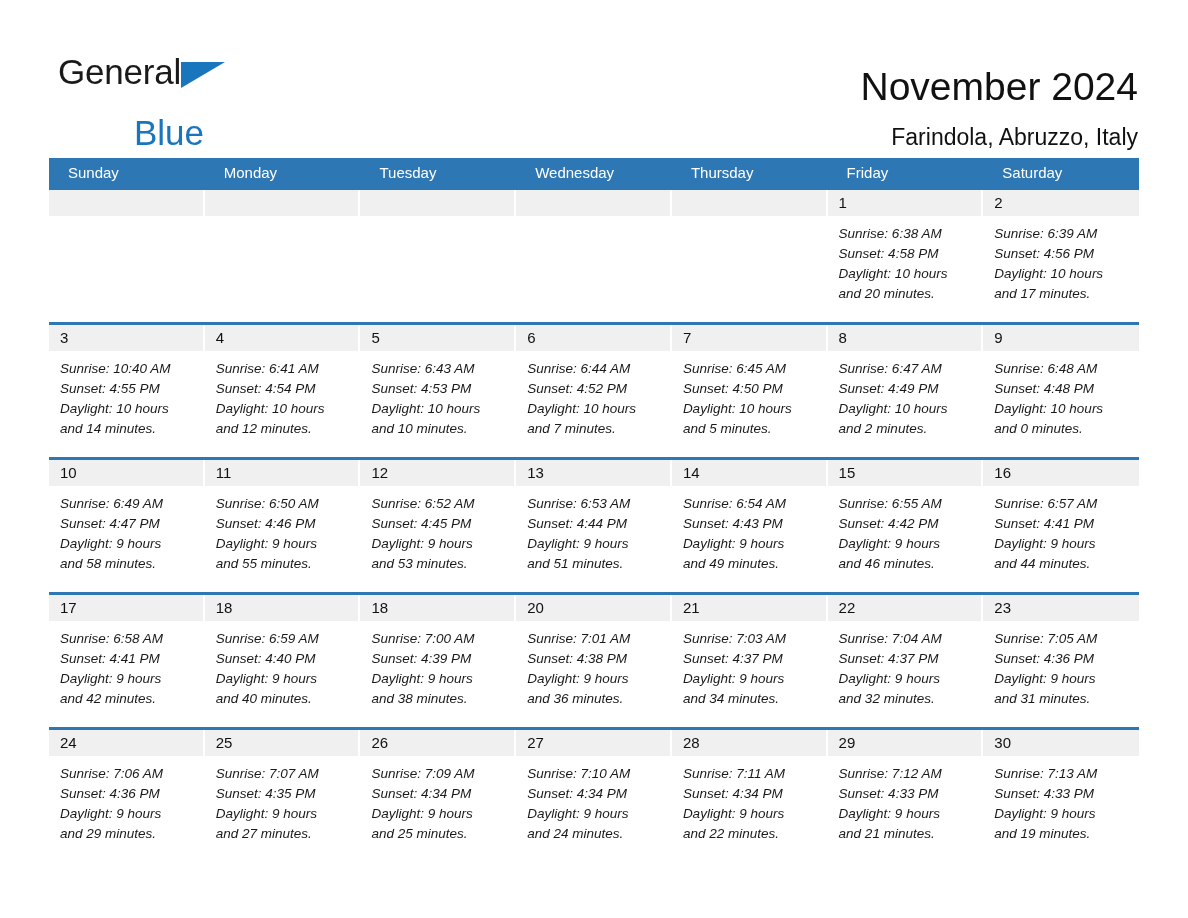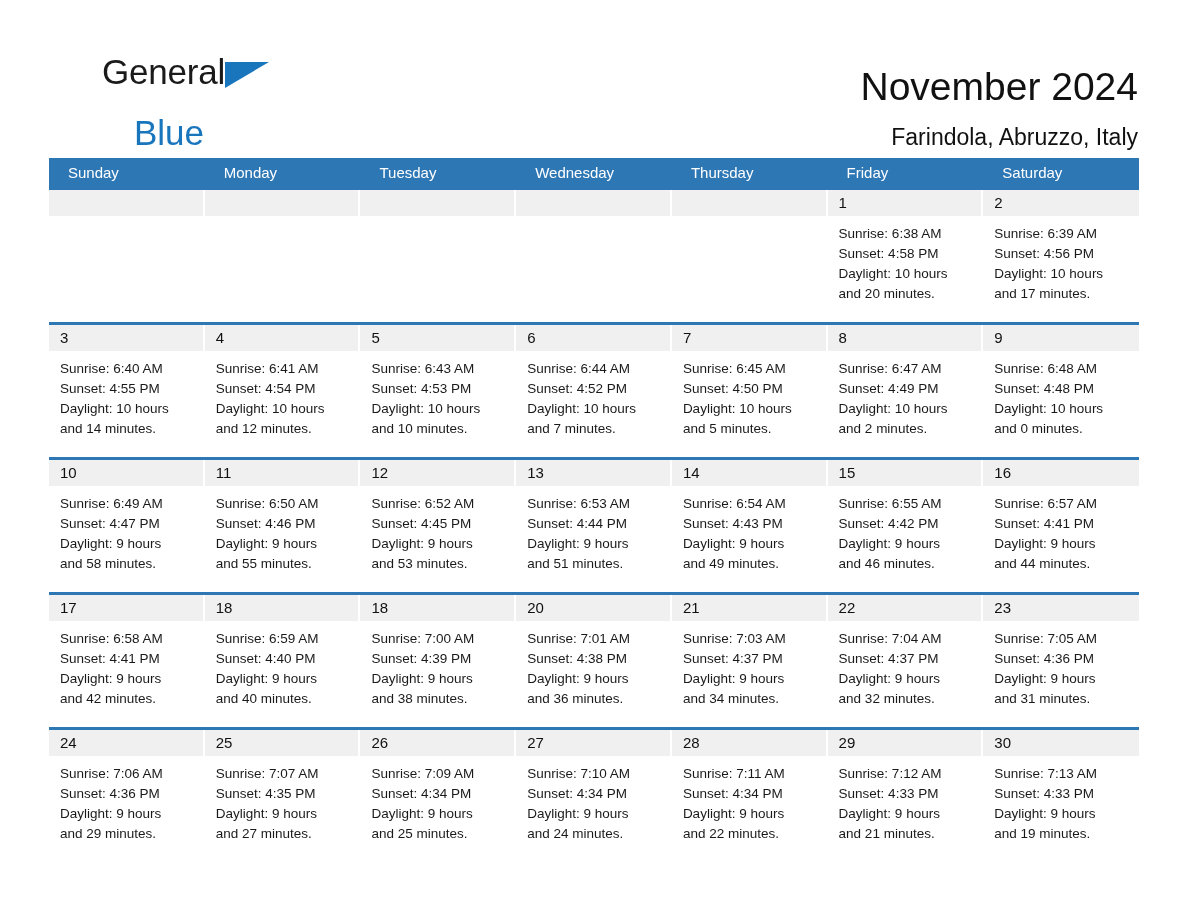--- a/index.html
+++ b/index.html
@@ -44,21 +44,20 @@
     height: 40px;
     line-height: 40px;
     font-size: 35px;
     color: #1a1a1a;
     letter-spacing: -0.2px;
     white-space: nowrap;
   }
   .brand-general {
     display: inline-block;
     vertical-align: top;
-    margin-left: 44px;
   }
   .brand-flag {
     display: inline-block;
     vertical-align: top;
     width: 0;
     height: 0;
     margin-left: 0px;
     margin-top: 10px;
     border-left: 44px solid #1a76bc;
     border-bottom: 26px solid transparent;
@@ -150,20 +149,21 @@
   }
   .day-cell:last-child .day-number {
     border-right: 0;
   }
 
   .day-info {
     padding: 8px 10px 0 11px;
     font-size: 13.5px;
     line-height: 20px;
     color: #1a1a1a;
+    font-style: italic;
   }
   .day-info div {
     white-space: nowrap;
   }
 </style>
 </head>
 <body>
 
 <div class="page">
 
@@ -233,21 +233,21 @@
           <div>Daylight: 10 hours</div>
           <div>and 17 minutes.</div>
         </div>
       </div>
     </div>
 
     <div class="week-row">
       <div class="day-cell">
         <div class="day-number">3</div>
         <div class="day-info">
-          <div>Sunrise: 6:40 AM</div>
+          <div>Sunrise: 10:40 AM</div>
           <div>Sunset: 4:55 PM</div>
           <div>Daylight: 10 hours</div>
           <div>and 14 minutes.</div>
         </div>
       </div>
       <div class="day-cell">
         <div class="day-number">4</div>
         <div class="day-info">
           <div>Sunrise: 6:41 AM</div>
           <div>Sunset: 4:54 PM</div>

